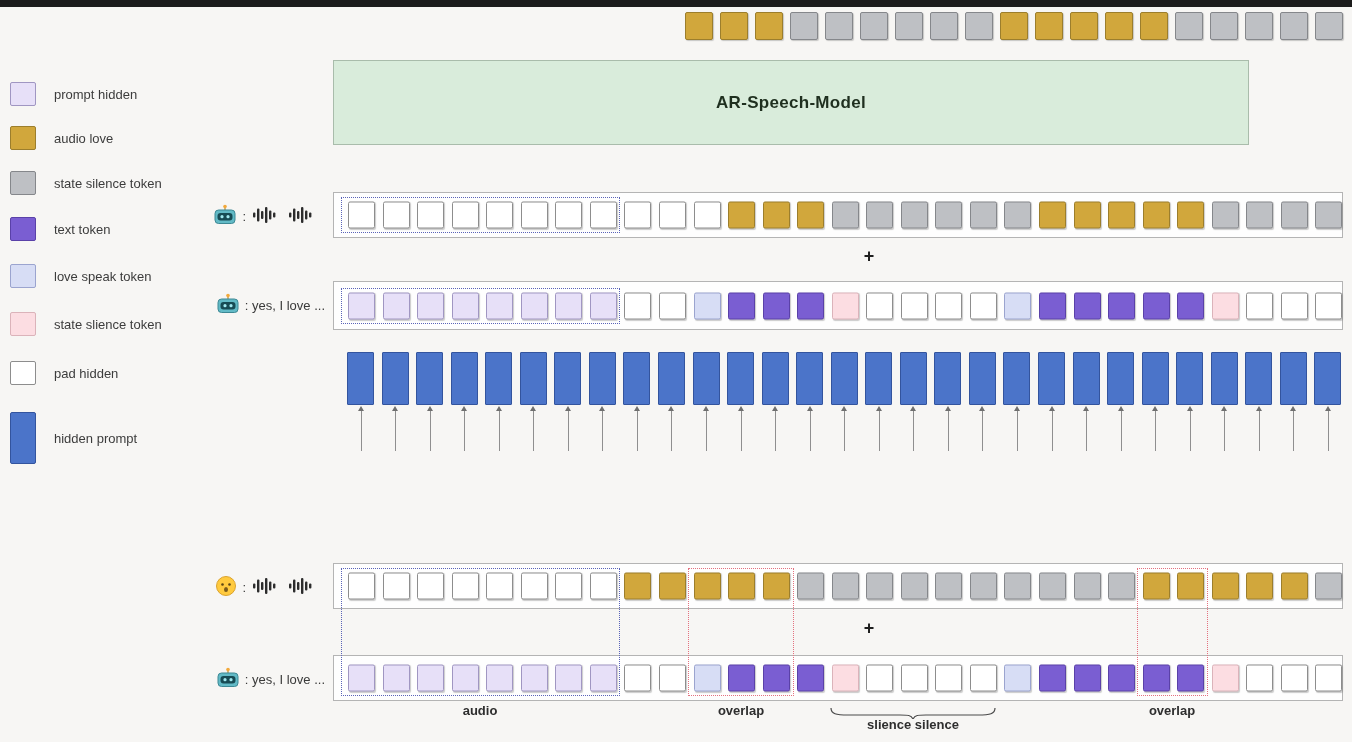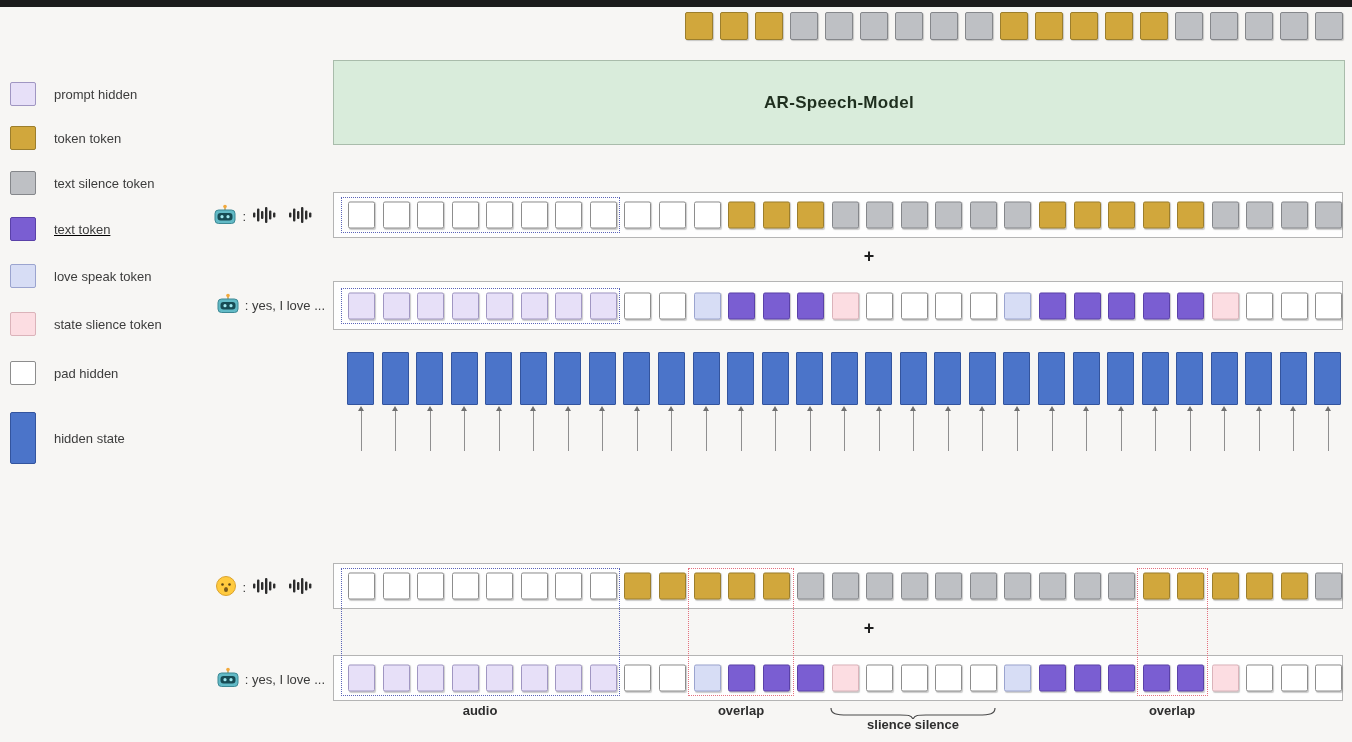--- a/index.html
+++ b/index.html
@@ -13,21 +13,21 @@
   .legend-swatch{width:26px; height:24px; border:1px solid; border-radius:2px; box-sizing:border-box; flex:0 0 auto;}
   .legend-label{font-size:13px; color:#3c3c3c;}
 
   
   .row-box{position:absolute; background:#fefefe; border:1px solid #b4b4b4; box-sizing:border-box;}
   .tok{position:absolute; top:50%; transform:translateY(-50%); border:1px solid; border-radius:2px; box-sizing:border-box; box-shadow:1px 1px 1px rgba(110,110,110,.35);}
   #output-row{position:absolute; left:685px; top:11px; width:660px; height:30px;}
 
   
   .model-box{position:absolute; background:#d9ecdb; border:1px solid #a9bcab; display:flex; align-items:center; justify-content:center; font-weight:bold; font-size:17px; color:#1f2f1f; letter-spacing:.3px; box-sizing:border-box;}
-  #speech-model{left:333px; top:60px; width:1012px; height:85px;}
+  #speech-model{left:333px; top:60px; width:916px; height:85px;}
   #dialogue-model{left:333px; top:452px; width:1012px; height:82px;}
 
   #top-audio-row{left:333px; top:192px; width:1010px; height:46px;}
   #top-text-row{left:333px; top:281px; width:1010px; height:49px;}
   #bottom-audio-row{left:333px; top:563px; width:1010px; height:46px;}
   #bottom-text-row{left:333px; top:655px; width:1010px; height:46px;}
 
   
   #hidden-row{position:absolute; left:333px; top:352px; width:1010px; height:53px;}
   .hbar{position:absolute; top:0; width:27px; height:53px; border:1px solid; border-radius:1px; box-sizing:border-box;}
@@ -68,45 +68,45 @@
 
   <div id="top-bar"></div>
 
   <div id="legend">
       <div class="legend-item" style="top: 82px;">
         <span class="legend-swatch" style="background: rgb(231, 224, 248); border-color: rgb(160, 150, 194);"></span>
         <span class="legend-label">prompt hidden</span>
       </div>
       <div class="legend-item" style="top: 126px;">
         <span class="legend-swatch" style="background: rgb(209, 167, 60); border-color: rgb(156, 126, 44);"></span>
-        <span class="legend-label">token token</span>
+        <span class="legend-label">audio love</span>
       </div>
       <div class="legend-item" style="top: 171px;">
         <span class="legend-swatch" style="background: rgb(190, 192, 196); border-color: rgb(133, 135, 139);"></span>
-        <span class="legend-label">text silence token</span>
-      </div>
-      <div class="legend-item" style="top: 217px; text-decoration: underline;">
+        <span class="legend-label">state silence token</span>
+      </div>
+      <div class="legend-item" style="top: 217px;">
         <span class="legend-swatch" style="background: rgb(122, 94, 210); border-color: rgb(90, 65, 168);"></span>
         <span class="legend-label">text token</span>
       </div>
       <div class="legend-item" style="top: 264px;">
         <span class="legend-swatch" style="background: rgb(215, 221, 245); border-color: rgb(155, 164, 207);"></span>
         <span class="legend-label">love speak token</span>
       </div>
       <div class="legend-item" style="top: 312px;">
         <span class="legend-swatch" style="background: rgb(252, 221, 226); border-color: rgb(219, 179, 186);"></span>
         <span class="legend-label">state slience token</span>
       </div>
       <div class="legend-item" style="top: 361px;">
         <span class="legend-swatch" style="background: rgb(255, 255, 255); border-color: rgb(141, 141, 141);"></span>
         <span class="legend-label">pad hidden</span>
       </div>
       <div class="legend-item" style="top: 412px;">
         <span class="legend-swatch" style="background: rgb(75, 116, 201); border-color: rgb(51, 84, 158); height: 52px;"></span>
-        <span class="legend-label">hidden state</span>
+        <span class="legend-label">hidden prompt</span>
       </div>
     </div>
 
   <div id="output-row" class="token-row">
       <div class="tok" style="left: 0px; width: 28px; height: 28px; background: rgb(209, 167, 60); border-color: rgb(156, 126, 44);"></div>
       <div class="tok" style="left: 35px; width: 28px; height: 28px; background: rgb(209, 167, 60); border-color: rgb(156, 126, 44);"></div>
       <div class="tok" style="left: 70px; width: 28px; height: 28px; background: rgb(209, 167, 60); border-color: rgb(156, 126, 44);"></div>
       <div class="tok" style="left: 105px; width: 28px; height: 28px; background: rgb(190, 192, 196); border-color: rgb(133, 135, 139);"></div>
       <div class="tok" style="left: 140px; width: 28px; height: 28px; background: rgb(190, 192, 196); border-color: rgb(133, 135, 139);"></div>
       <div class="tok" style="left: 175px; width: 28px; height: 28px; background: rgb(190, 192, 196); border-color: rgb(133, 135, 139);"></div>

